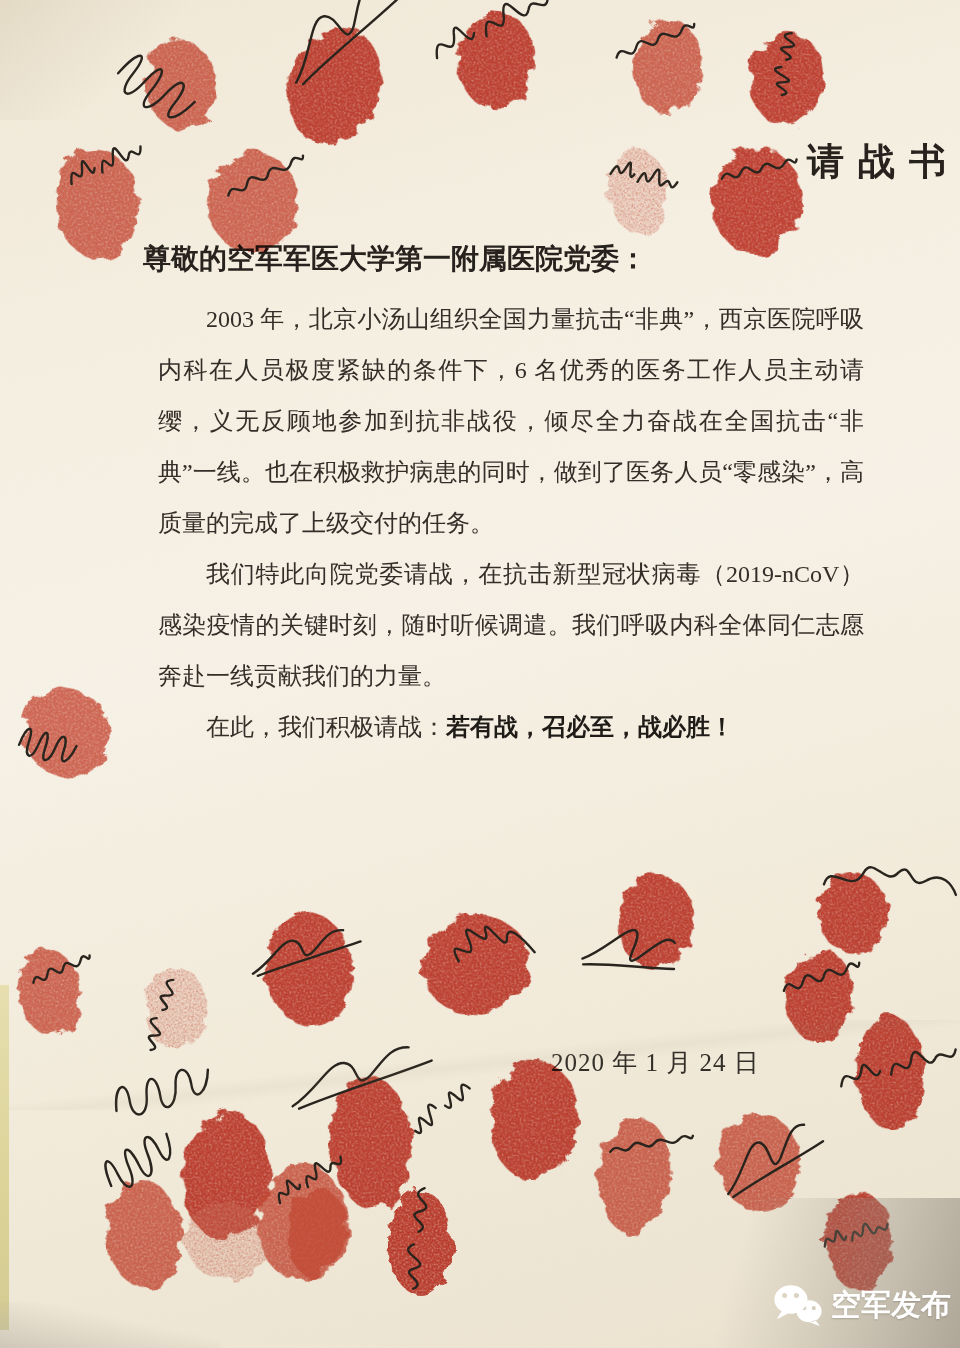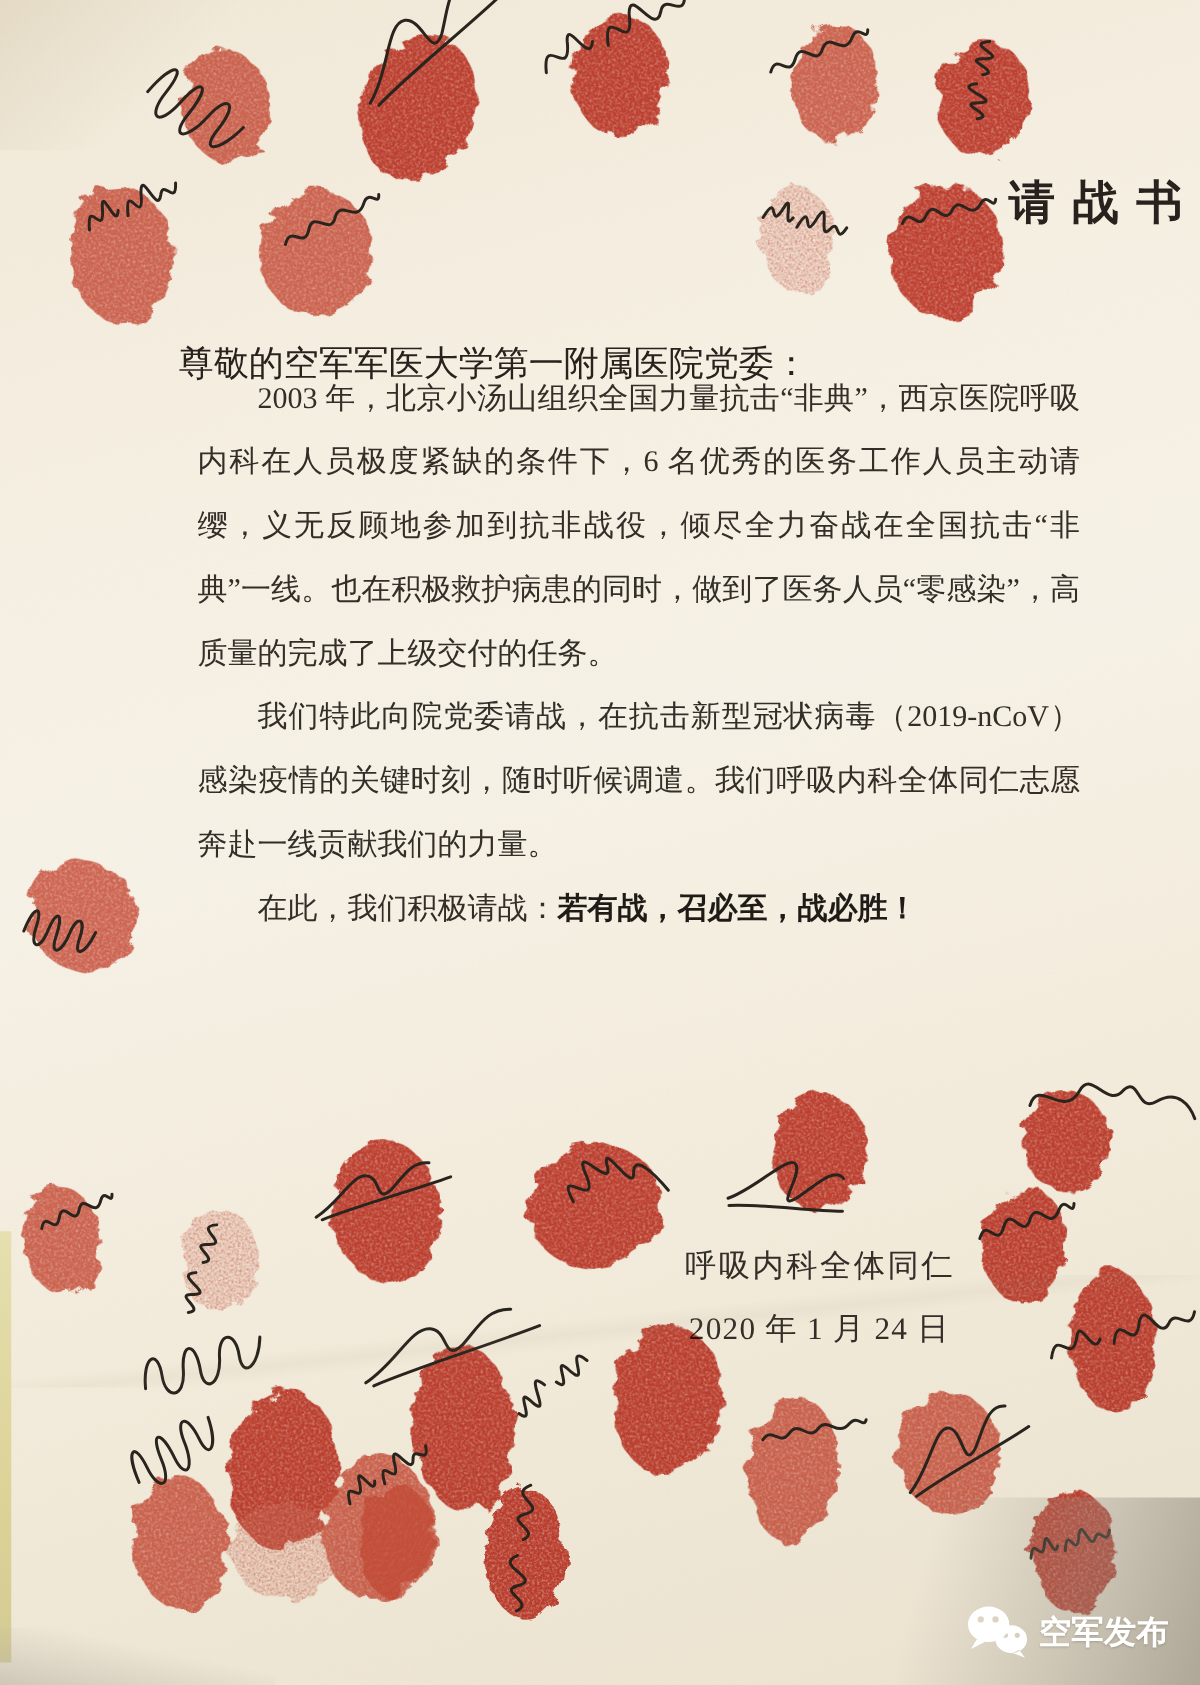--- a/index.html
+++ b/index.html
@@ -3,60 +3,59 @@
 <meta charset="utf-8">
 <style>
   html,body{margin:0;padding:0;background:#666;}
   .photo{
     position:relative;width:960px;height:1348px;overflow:hidden;
     background:linear-gradient(165deg,#f1e9d8 0%,#f6f0e3 25%,#f7f2e7 45%,#f3ecdc 70%,#ece3d0 100%);
     font-family:"Liberation Serif","DejaVu Serif",serif;color:#332e28;
   }
   .title{position:absolute;top:112px;left:0;width:100%;text-align:right;
     font-size:37px;font-weight:bold;letter-spacing:14px;text-indent:14px;color:#27221d;}
-  .salutation{position:absolute;left:143px;top:240px;font-size:28px;font-weight:normal;color:#27221d;white-space:nowrap;margin-top:32px;}
+  .salutation{position:absolute;left:143px;top:240px;font-size:28px;font-weight:bold;color:#27221d;white-space:nowrap;}
   .letter-body{position:absolute;left:158px;top:294px;width:706px;
     font-size:24px;line-height:51px;text-align:justify;}
   .letter-body p{margin:0;text-indent:2em;}
   .pledge b{font-weight:bold;color:#1f1b17;}
   .signoff{position:absolute;left:548px;top:996px;font-size:25px;letter-spacing:2px;white-space:nowrap;}
   .dateline{position:absolute;left:551px;top:1046px;font-size:25px;letter-spacing:1px;white-space:nowrap;}
   .marks{position:absolute;left:0;top:0;mix-blend-mode:multiply;pointer-events:none;}
   
   .edge-left-strip{position:absolute;left:0;top:985px;width:9px;height:345px;
     background:linear-gradient(to bottom,#e4dca6,#d8cf8d 60%,#cfc687);opacity:.85;}
   .corner-bl{position:absolute;left:0;bottom:0;width:220px;height:46px;
     background:linear-gradient(to top right,rgba(180,174,162,.55) 0%,rgba(180,174,162,0) 60%);}
   .corner-br{position:absolute;right:0;bottom:0;width:360px;height:150px;
     background:linear-gradient(285deg,rgba(125,119,108,.55) 0%,rgba(150,144,132,.35) 30%,rgba(150,144,132,0) 62%);}
   .corner-tl{position:absolute;left:0;top:0;width:240px;height:120px;
     background:linear-gradient(135deg,rgba(196,182,152,.28) 0%,rgba(196,182,152,0) 55%);}
   .crease{position:absolute;left:0;top:1020px;width:100%;height:90px;
     background:linear-gradient(174deg,rgba(0,0,0,0) 44%,rgba(150,130,100,.07) 50%,rgba(0,0,0,0) 56%);}
   .watermark{position:absolute;left:772px;top:1282px;display:flex;align-items:center;gap:7px;
-    font-family:"Liberation Sans","DejaVu Sans",sans-serif;font-weight:bold;font-size:26px;color:#ffffff;
+    font-family:"Liberation Sans","DejaVu Sans",sans-serif;font-weight:bold;font-size:30px;color:#ffffff;
     text-shadow:0 1px 2px rgba(0,0,0,.18);}
   .watermark svg{display:block;}
 </style>
 </head>
 <body>
 
 <div class="photo">
 
   <h1 class="title">请战书</h1>
 
   <div class="salutation">尊敬的空军军医大学第一附属医院党委：</div>
 
   <div class="letter-body">
     <p>2003 年，北京小汤山组织全国力量抗击“非典”，西京医院呼吸内科在人员极度紧缺的条件下，6 名优秀的医务工作人员主动请缨，义无反顾地参加到抗非战役，倾尽全力奋战在全国抗击“非典”一线。也在积极救护病患的同时，做到了医务人员“零感染”，高质量的完成了上级交付的任务。</p>
     <p>我们特此向院党委请战，在抗击新型冠状病毒（2019-nCoV）感染疫情的关键时刻，随时听候调遣。我们呼吸内科全体同仁志愿奔赴一线贡献我们的力量。</p>
     <p class="pledge"><span>在此，我们积极请战：</span><b>若有战，召必至，战必胜！</b></p>
   </div>
 
-  <div class="signoff">呼吸内科全体同仁</div>
   <div class="dateline">2020 年 1 月 24 日</div>
 
   <svg class="marks" viewBox="0 0 960 1348" width="960" height="1348">
     <defs>
       <filter id="fpRough" x="-40%" y="-40%" width="180%" height="180%">
         <feTurbulence type="fractalNoise" baseFrequency="0.05 0.07" numOctaves="3" seed="7" result="n"></feTurbulence>
         <feDisplacementMap in="SourceGraphic" in2="n" scale="16" result="d"></feDisplacementMap>
         <feTurbulence type="fractalNoise" baseFrequency="0.5" numOctaves="2" seed="3" result="sp"></feTurbulence>
         <feComponentTransfer in="sp" result="spa">
           <feFuncA type="gamma" amplitude="1.1" exponent="0.55" offset="0.18"></feFuncA>

